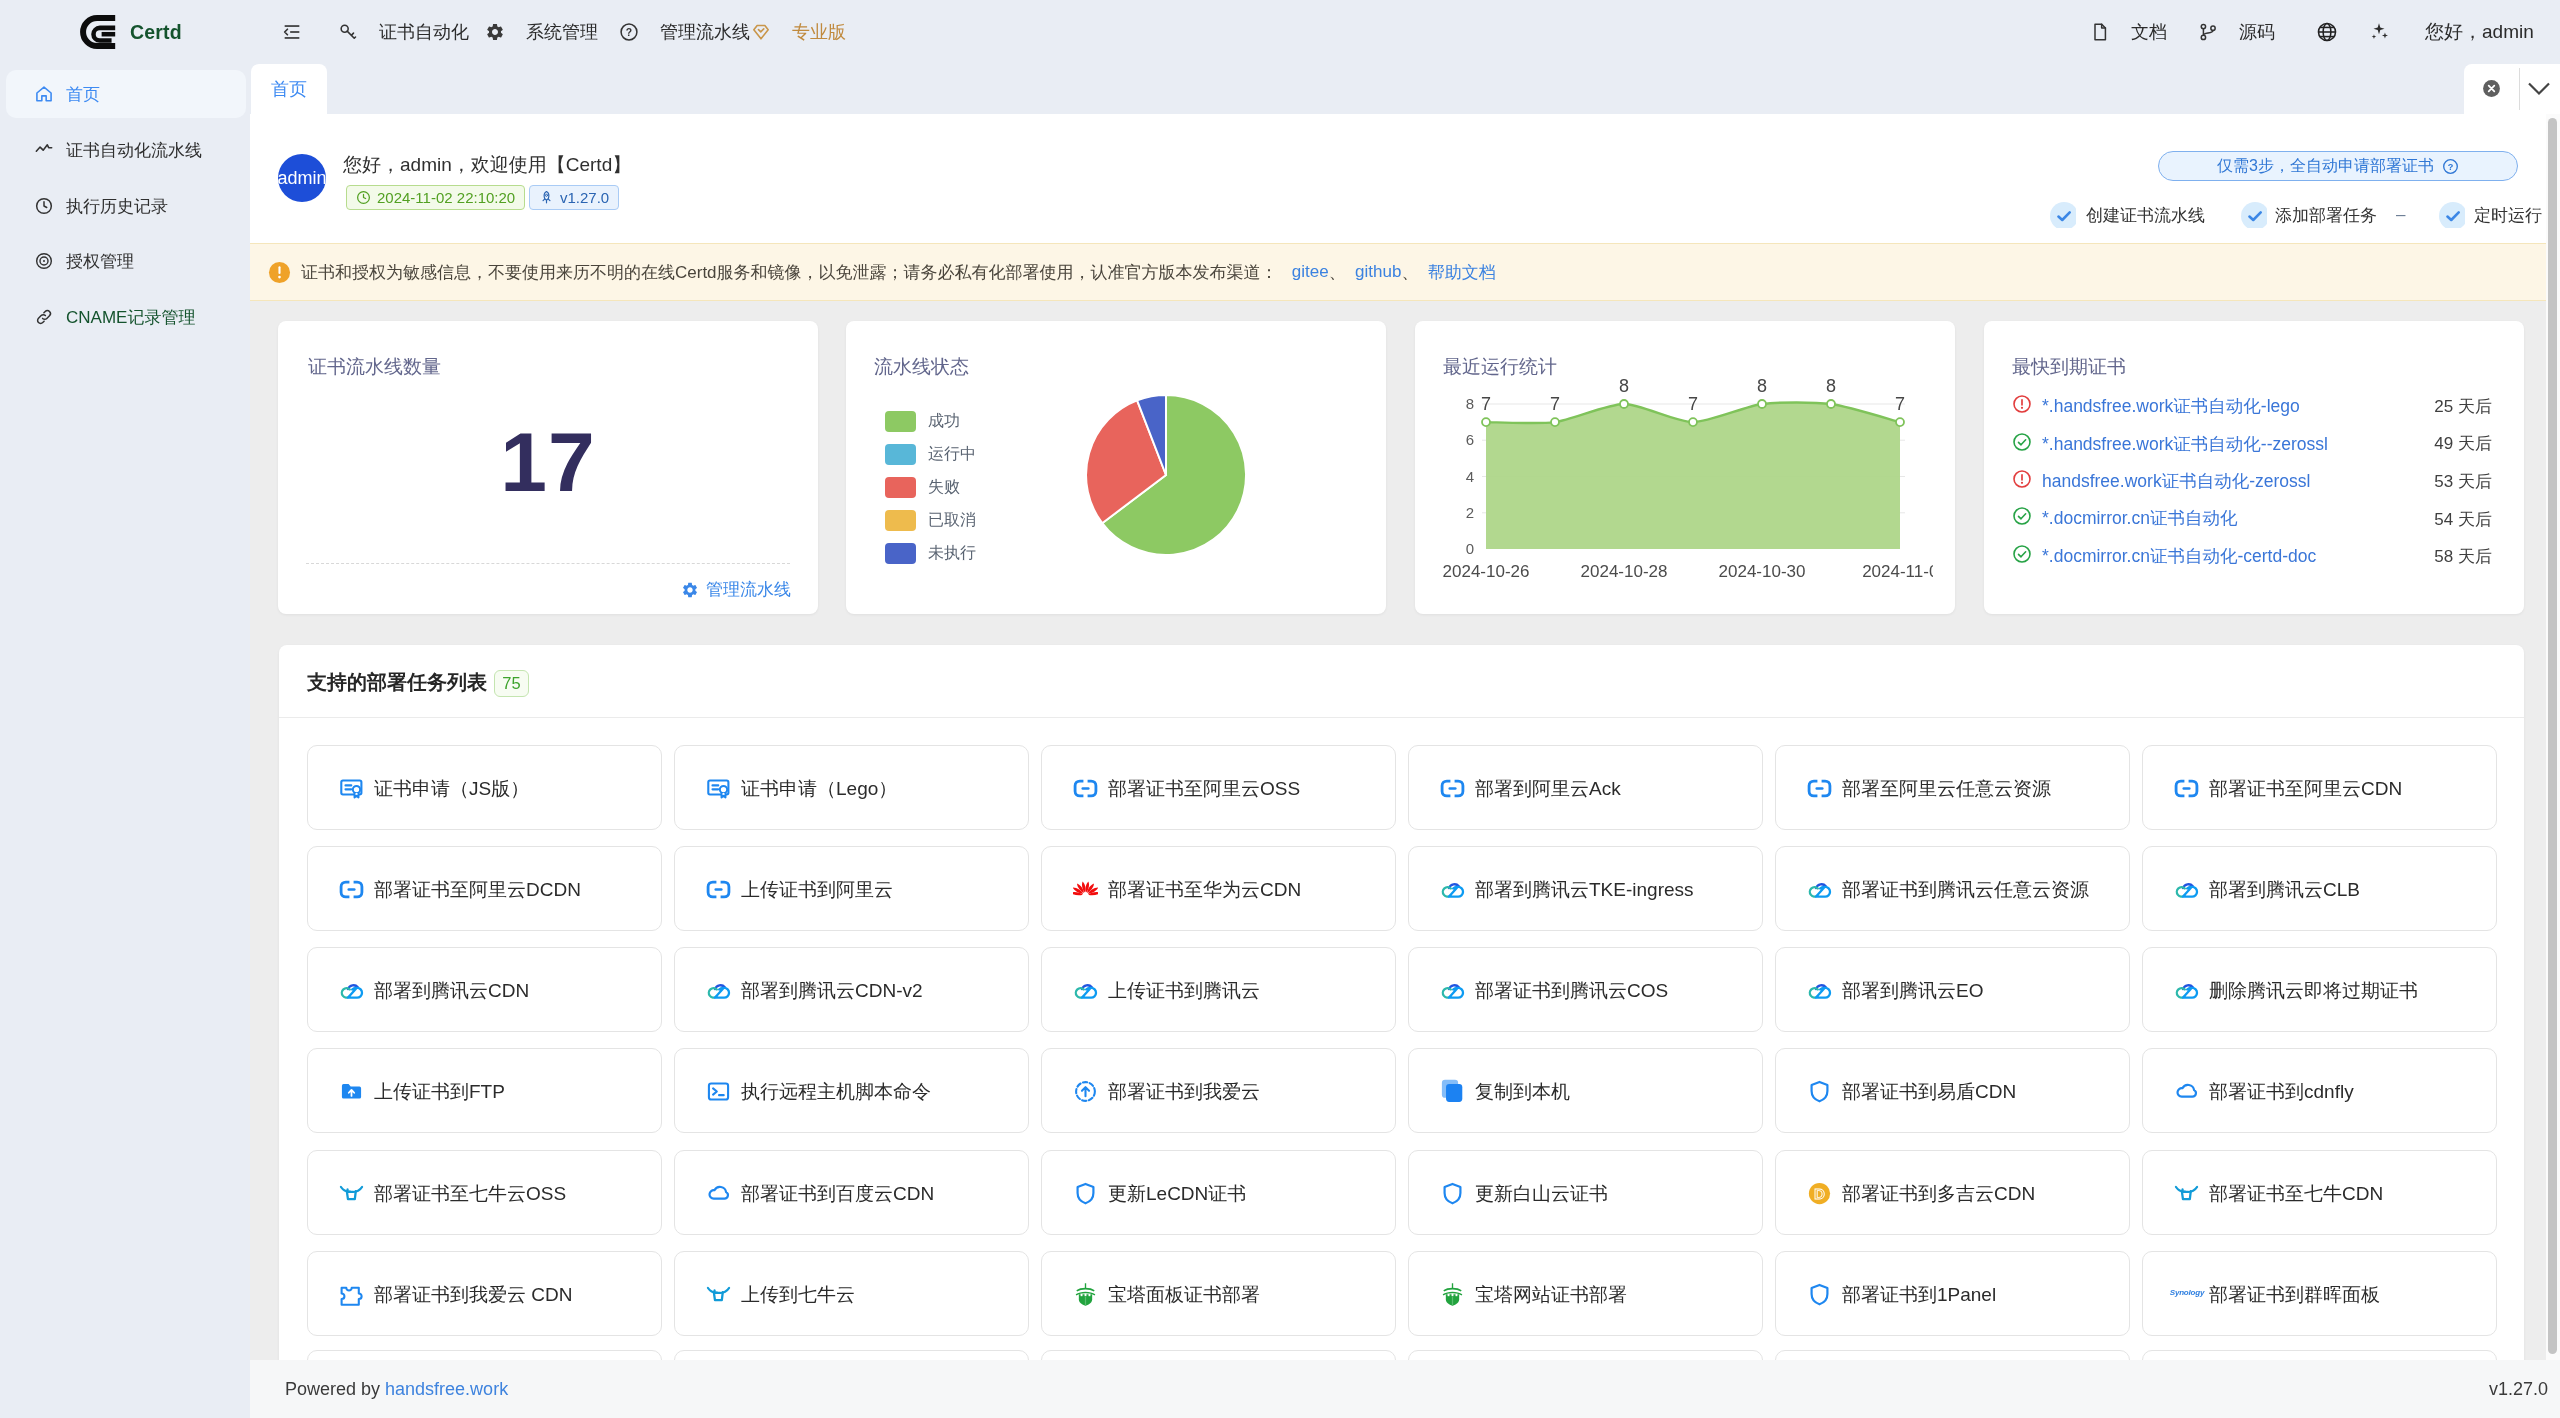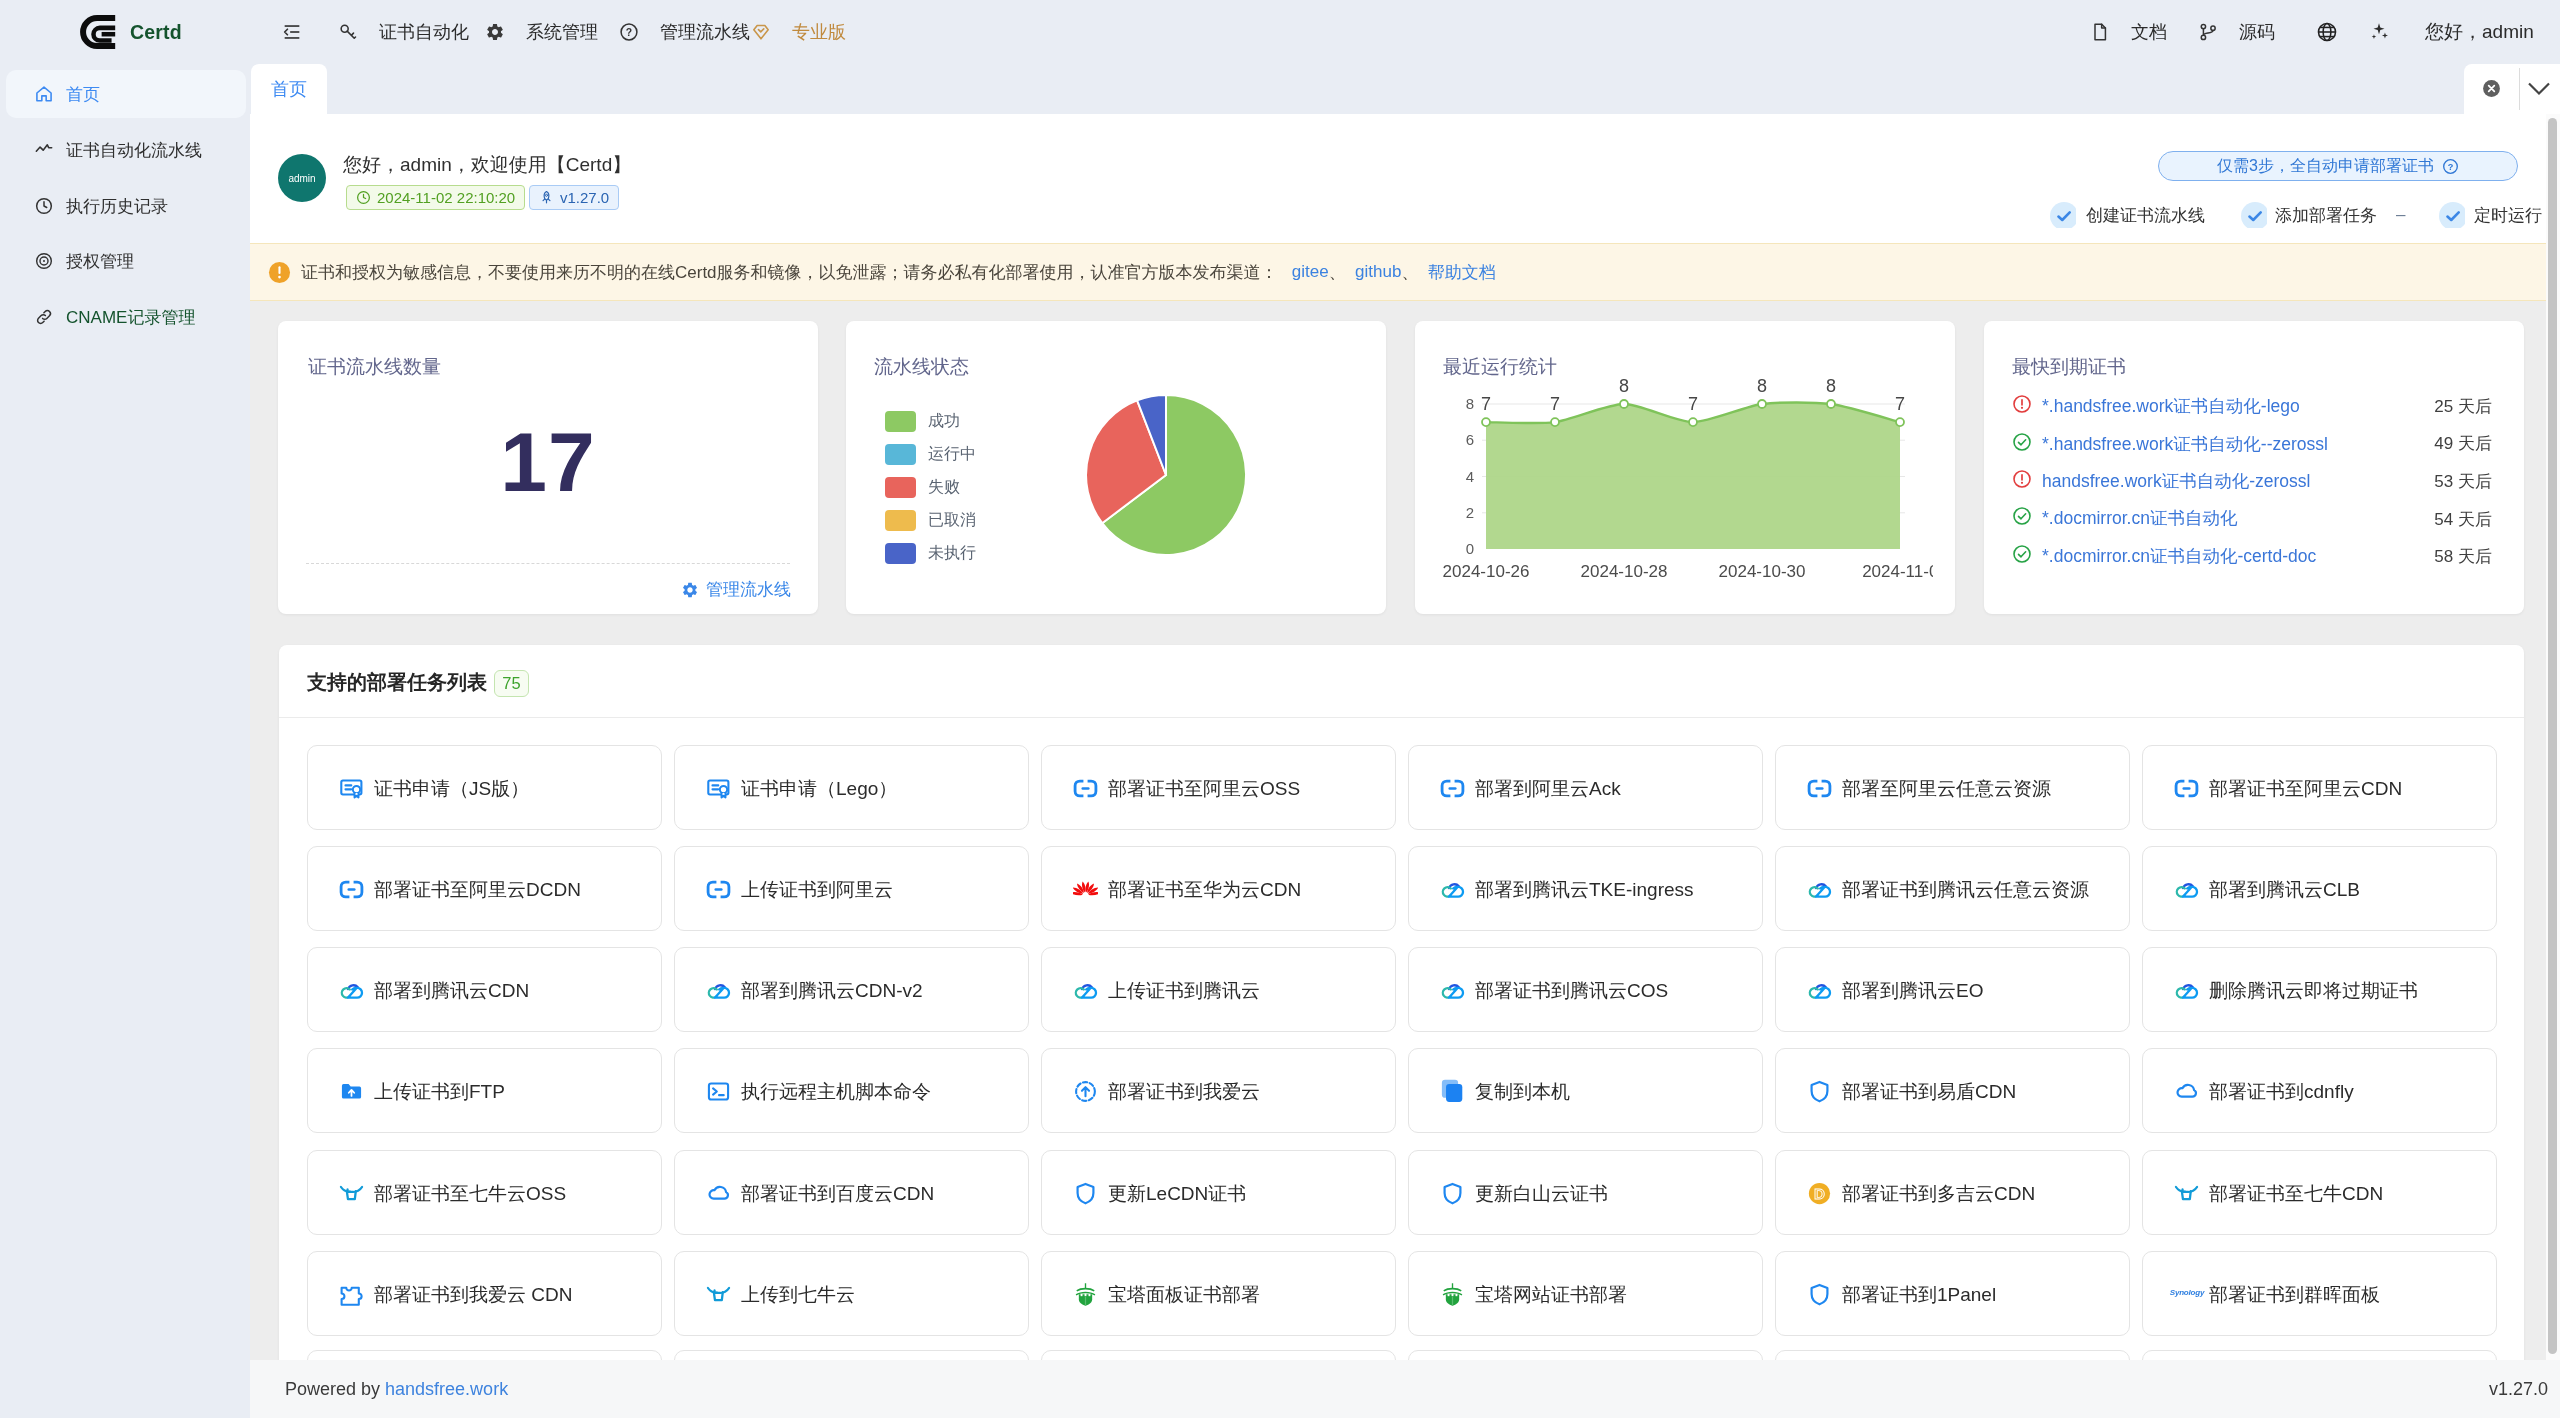--- a/index.html
+++ b/index.html
@@ -119,21 +119,21 @@
 <div class="abs" style="left:2464px;top:64px;width:96px;height:50px;background:#fff;border-radius:8px 0 0 0"></div>
 <div class="abs" style="left:2519px;top:68px;width:1px;height:42px;background:#dcdcdc"></div>
 <div class="abs" style="left:2481px;top:78px"><svg style="" width="21" height="21" viewBox="0 0 24 24">
       <circle cx="12" cy="12" r="9.6" fill="#5f5f5f"></circle>
       <path d="M8.8,8.8 L15.2,15.2 M15.2,8.8 L8.8,15.2" stroke="#fff" stroke-width="2" stroke-linecap="round"></path>
     </svg></div>
 <div class="abs" style="left:2527px;top:82px"><svg width="24" height="14" viewBox="0 0 24 14">
       <path d="M2,1.5 L12,11.5 L22,1.5" fill="none" stroke="#444" stroke-width="2.2"></path>
     </svg></div>
 <div class="abs" style="left:250px;top:114px;width:2310px;height:1304px;background:#fff"></div>
-<div class="abs" style="left:278px;top:154px;width:48px;height:48px;border-radius:50%;background:#0f766e;color:#fff;font-size:10px;display:flex;align-items:center;justify-content:center">admin</div>
+<div class="abs" style="left:278px;top:154px;width:48px;height:48px;border-radius:50%;background:#1d4ed8;color:#fff;font-size:18px;display:flex;align-items:center;justify-content:center">admin</div>
 <div class="abs" style="left:343px;top:152px;font-size:19px;color:#303030">您好，admin，欢迎使用【Certd】</div>
 <div class="abs" style="left:346px;top:185px;height:25px;padding:0 9px;border:1px solid #b7dc8e;background:#f3fae9;border-radius:4px;display:flex;align-items:center;gap:6px;font-size:15px;color:#52a022">
     <svg style="" width="15" height="15" viewBox="0 0 24 24">
       <circle cx="12" cy="12" r="9.4" fill="none" stroke="#52a022" stroke-width="2" stroke-linecap="round" stroke-linejoin="round"></circle>
       <path d="M12,7 V12 L15.4,13.6" fill="none" stroke="#52a022" stroke-width="2" stroke-linecap="round" stroke-linejoin="round"></path>
     </svg>
     <span>2024-11-02 22:10:20</span>
   </div>
 <div class="abs" style="left:529px;top:185px;height:25px;padding:0 9px;border:1px solid #a9cbf5;background:#e9f2fd;border-radius:4px;display:flex;align-items:center;gap:6px;font-size:15px;color:#2a64b2">
     <svg style="" width="15" height="15" viewBox="0 0 24 24">

